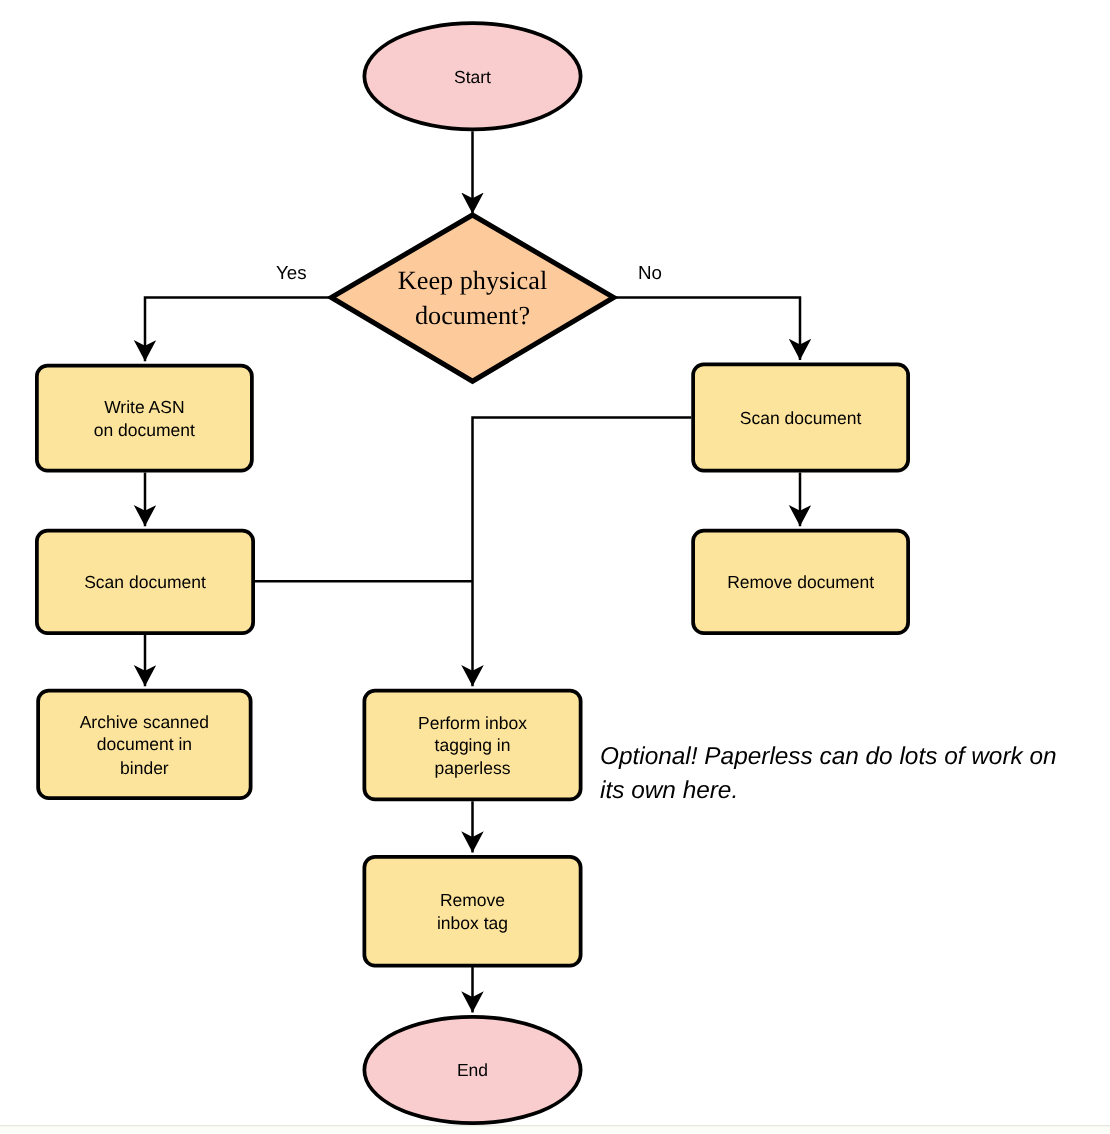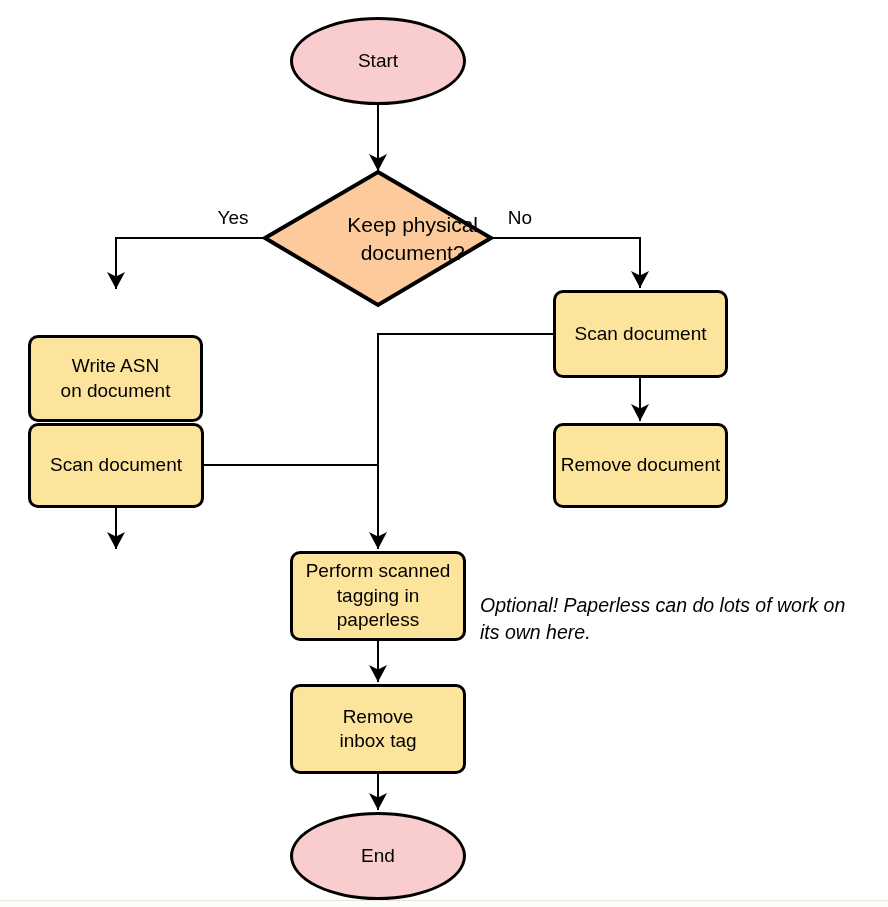--- a/index.html
+++ b/index.html
@@ -29,63 +29,64 @@
     stroke: var(--stroke, #000);
     stroke-width: 2;
     fill: none;
   }
   .node {
     position: absolute;
     display: flex;
     align-items: center;
     justify-content: center;
     text-align: center;
-    font-size: 19px;
+    font-size: 14px;
     line-height: 1.29;
     white-space: pre-line;
   }
   .process {
     background: var(--process-fill, #fde49c);
     border: 3px solid var(--stroke, #000);
     border-radius: 10px;
   }
   .terminator {
     background: var(--terminator-fill, #f9cdcd);
     border: 3px solid var(--stroke, #000);
     border-radius: 50%;
   }
   .decision-label {
     position: absolute;
     display: flex;
     align-items: center;
-    justify-content: flex-end;
+    justify-content: center;
     text-align: center;
     font-size: 21px;
     line-height: 1.29;
     white-space: pre-line;
+    font-family: Liberation Serif, serif;
   }
   .edge-label {
     position: absolute;
     display: flex;
     align-items: center;
     justify-content: center;
-    font-size: 19px;
+    font-size: 15px;
   }
   .note {
     position: absolute;
     font-size: 19.5px;
     font-style: italic;
     line-height: 1.38;
     white-space: pre-line;
     text-align: left;
   }
   
   #n-start    { left:290px; top:17px;  width:176px; height:88px; }
   #n-decision { left:278px; top:172px; width:200px; height:133px; }
-  #n-write    { left:28px;  top:291px; width:175px; height:87px;margin-top:44px; }
+  #n-write    { left:28px;  top:291px; width:175px; height:87px; }
   #n-scanl    { left:28px;  top:423px; width:176px; height:85px; }
   #n-archive  { left:29px;  top:551px; width:173px; height:89px; }
   #n-scanr    { left:553px; top:290px; width:175px; height:88px; }
   #n-trash    { left:553px; top:423px; width:175px; height:85px; }
   #n-tagging  { left:290px; top:551px; width:176px; height:90px; }
   #n-remove   { left:290px; top:684px; width:176px; height:90px; }
   #n-end      { left:290px; top:812px; width:176px; height:88px; }
   #lbl-yes    { left:203px; top:206px; width:60px; height:24px; }
   #lbl-no     { left:494px; top:206px; width:52px; height:24px;text-align:center; }
   #note       { left:480px; top:592px; width:420px; }
@@ -134,31 +135,36 @@
 
   <div class="node process" id="n-write">
     <span>Write ASN
 on document</span>
   </div>
 
   <div class="node process" id="n-scanl">
     <span>Scan document</span>
   </div>
 
+  <div class="node process" id="n-archive">
+    <span>Archive scanned
+document in
+binder</span>
+  </div>
 
   <div class="node process" id="n-scanr">
     <span>Scan document</span>
   </div>
 
   <div class="node process" id="n-trash">
     <span>Remove document</span>
   </div>
 
   <div class="node process" id="n-tagging">
-    <span>Perform scanned
+    <span>Perform inbox
 tagging in
 paperless</span>
   </div>
 
   <div class="node process" id="n-remove">
     <span>Remove
 inbox tag</span>
   </div>
 
   <div class="node terminator" id="n-end">

